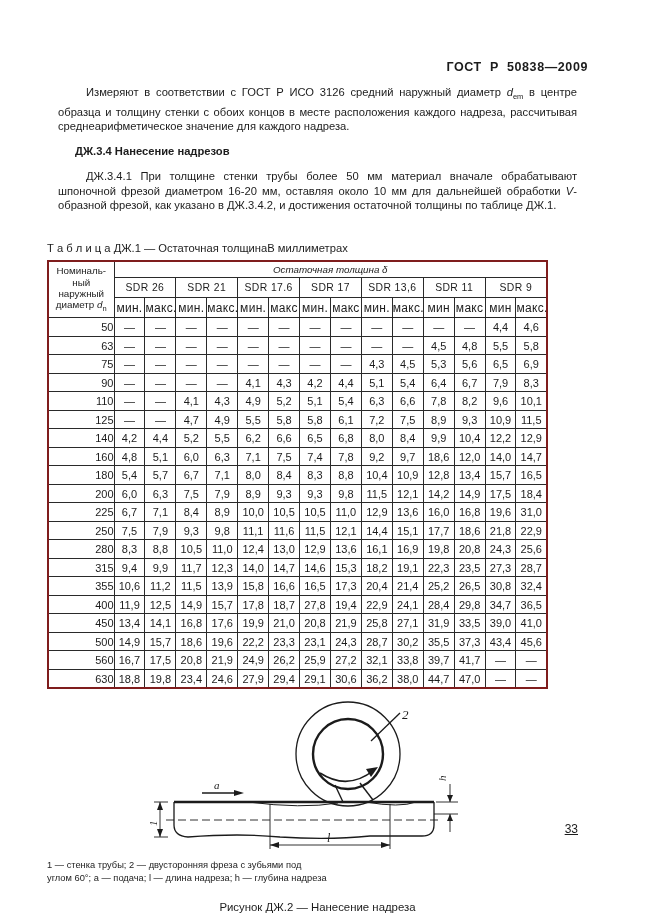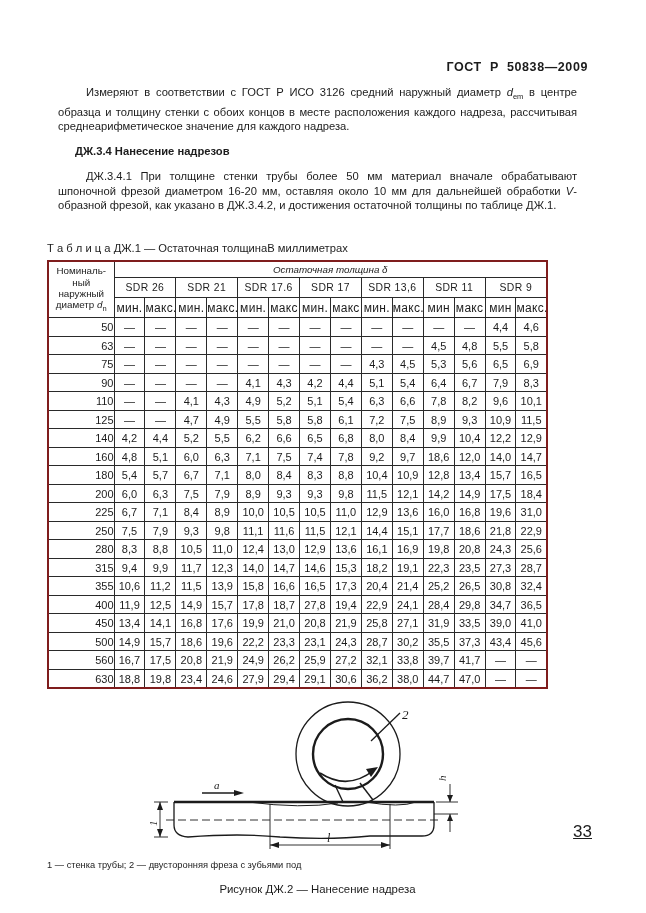--- a/index.html
+++ b/index.html
@@ -48,24 +48,24 @@
   thead tr.mm-row th { border-bottom:1.8px solid #222; }
   tbody td { font-size:11px; height:17.5px; }
   tbody td.d-cell { font-size:11px;text-align:right; }
 
   .figure-wrap { margin-top:8px; text-align:center; }
   .figure-wrap svg { display:inline-block; }
   .fig-legend {
     margin-top:0px; text-align:left; font-size:9.3px; line-height:12.5px;
     color:#222;
   }
-  .fig-caption { margin-top:11px; text-align:center; font-size:11.4px; }
+  .fig-caption { margin-top:17px; text-align:center; font-size:11.4px; }
 
   .page-number {
-    position:absolute; top:822px; right:54px; font-size:17px;text-decoration:underline;
+    position:absolute; top:822px; right:68px; font-size:12px;text-decoration:underline;
   }
 
   .svg-label { font-family:"Liberation Serif", serif; font-style:italic; }
 </style>
 </head>
 <body>
 
 <div class="content">
 
   <div class="doc-header">ГОСТ Р 50838—2009</div>
@@ -529,19 +529,20 @@
       <text x="252" y="22" font-size="13" class="svg-label" fill="#1b1b1b">2</text>
       <text transform="translate(7,129) rotate(-90)" font-size="11" class="svg-label" fill="#1b1b1b">1</text>
       <text x="64" y="92" font-size="11" class="svg-label" fill="#1b1b1b">a</text>
       <text x="177" y="145" font-size="12" class="svg-label" fill="#1b1b1b">l</text>
       <text transform="translate(296,84) rotate(-90)" font-size="11" class="svg-label" fill="#1b1b1b">h</text>
     </svg>
   </div>
 
   <div class="fig-legend">
     <div>1 — стенка трубы; 2 — двусторонняя фреза с зубьями под</div>
+    <div>углом 60°; а — подача; l — длина надреза; h — глубина надреза</div>
   </div>
 
   <div class="fig-caption">Рисунок ДЖ.2 — Нанесение надреза</div>
 
 </div>
 
 <div class="page-number">33</div>
 
 </body></html>

